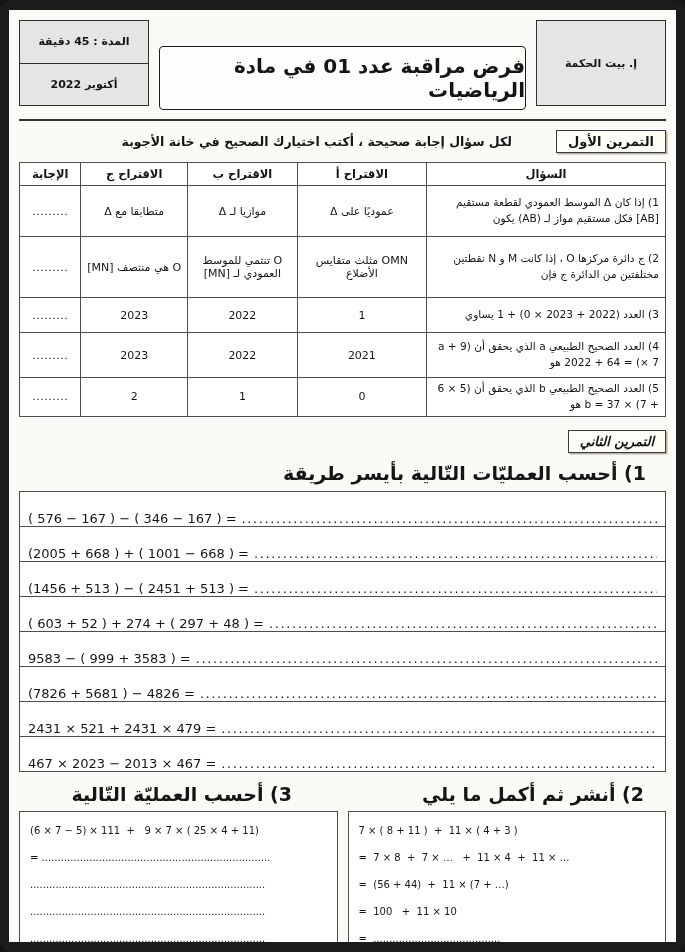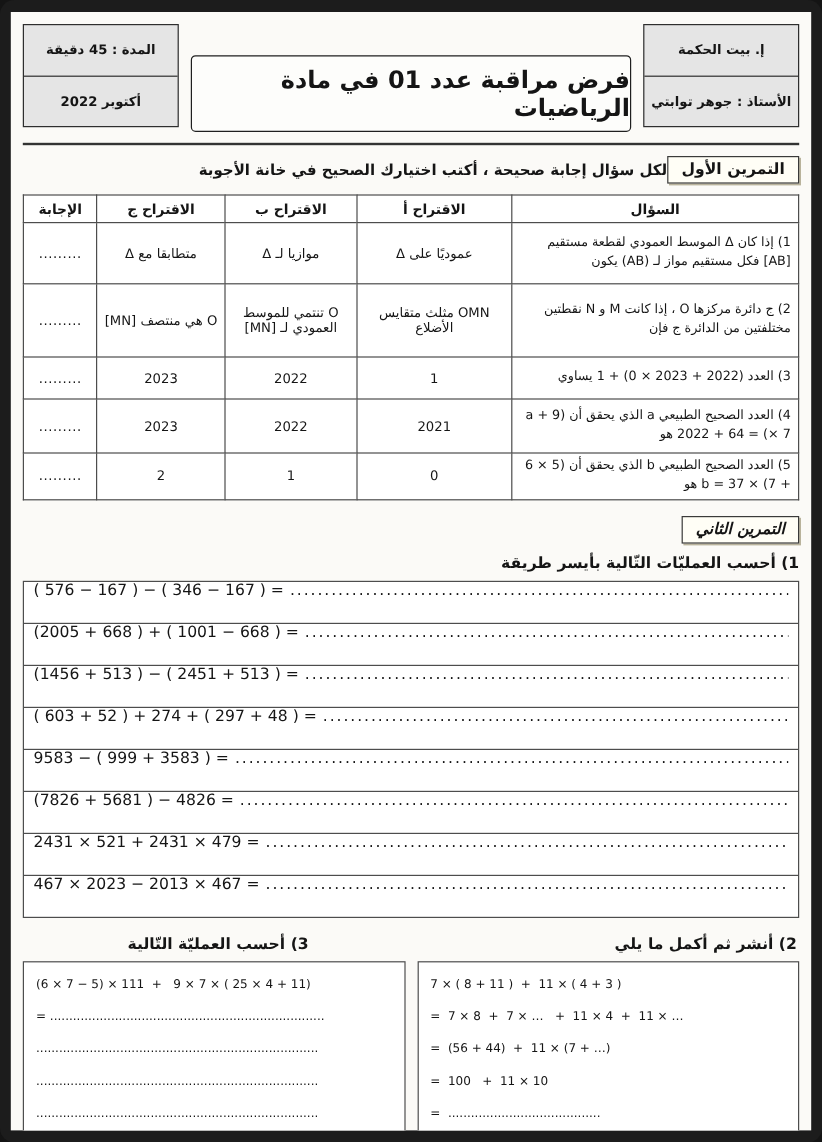--- a/index.html
+++ b/index.html
@@ -10,36 +10,36 @@
   
   .topbar{display:flex;gap:10px;height:86px;margin-top:2px;}
   .ibox{width:128px;border:1.6px solid #2e2e2e;display:flex;flex-direction:column;background:#e5e5e5;}
   .ibox-row{flex:1;display:flex;align-items:center;justify-content:center;font-size:11px;font-weight:700;text-align:center;padding:2px 3px;}
   .ibox-row + .ibox-row{border-top:1.4px solid #2e2e2e;}
   .title-box{flex:1;align-self:center;height:62px;border:1.8px solid #1f1f1f;border-radius:4px;display:flex;align-items:center;justify-content:center;font-size:20px;font-weight:700;background:#fdfdfb;margin-top:30px;}
   .rule{height:2px;background:#333;margin:13px 0 9px;}
 
   
   .ex-header{display:flex;align-items:center;margin-bottom:9px;}
-  .badge{display:inline-block;border:1.5px solid #3a3a3a;box-shadow:1.5px 1.5px 0 #b9b39c;padding:3px 11px;font-size:13px;font-weight:700;background:#fffef6;}
+  .badge{display:inline-block;border:1.5px solid #3a3a3a;box-shadow:1.5px 1.5px 0 #b9b39c;padding:3px 11px;font-size:13px;font-weight:700;background:#fffef6;margin-left:44px;}
   .instruction{flex:1;text-align:right;font-size:12.5px;font-weight:700;}
 
   
   table.qtable{width:100%;border-collapse:collapse;table-layout:fixed;background:#fff;}
   .qtable th,.qtable td{border:1.3px solid #4d4d4d;padding:3px 5px;font-size:11px;text-align:center;vertical-align:middle;word-wrap:break-word;}
   .qtable th{font-size:11.5px;font-weight:700;height:20px;padding:1px;}
   .qtable td.q{text-align:right;font-size:10.6px;line-height:1.5;padding:3px 6px;margin-left:34px;}
   .qtable td.ans{letter-spacing:.5px;}
   tr.r1 td{height:44px;} tr.r2 td{height:54px;} tr.r3 td{height:28px;} tr.r4 td{height:38px;} tr.r5 td{height:30px;}
 
   
   .ex2-badge-wrap{margin:13px 0 9px;font-style:italic;}
-  .part-title{font-size:13px;font-weight:700;margin:0 0 7px;}
+  .part-title{font-size:19px;font-weight:700;margin:0 20px 7px;}
   .ops-box{border:1.4px solid #4d4d4d;background:#fff;}
-  .op-row{display:flex;align-items:flex-start;height:34px;padding:0 8px;font-size:13px;direction:ltr;text-align:left;}
+  .op-row{display:flex;align-items:flex-end;height:34px;padding:0 8px;font-size:13px;direction:ltr;text-align:left;}
   .op-row + .op-row{border-top:1.3px solid #4d4d4d;}
   .op-expr{white-space:pre;}
   .op-dots{flex:1;overflow:hidden;white-space:nowrap;letter-spacing:1.6px;margin-left:5px;}
 
   
   .bottom-titles{display:flex;margin:11px 2px 6px;}
   .bottom-titles .half{flex:1;}
   .half.center{text-align:center;}
   .bottom-boxes{display:flex;gap:10px;height:150px;}
   .bbox{flex:1;border:1.4px solid #4d4d4d;background:#fff;padding:5px 10px;direction:ltr;text-align:left;overflow:hidden;}
@@ -47,21 +47,20 @@
 </style>
 </head>
 <body>
 
 <div class="frame">
   <div class="page">
 
     <div class="topbar">
       <div class="ibox">
         <div class="ibox-row">إ. بيت الحكمة</div>
-        <div class="ibox-row">الأستاذ : جوهر توابتي</div>
       </div>
       <div class="title-box">فرض مراقبة عدد 01 في مادة الرياضيات</div>
       <div class="ibox">
         <div class="ibox-row">المدة : 45 دقيقة</div>
         <div class="ibox-row">أكتوبر 2022</div>
       </div>
     </div>
 
     <div class="rule"></div>
 

